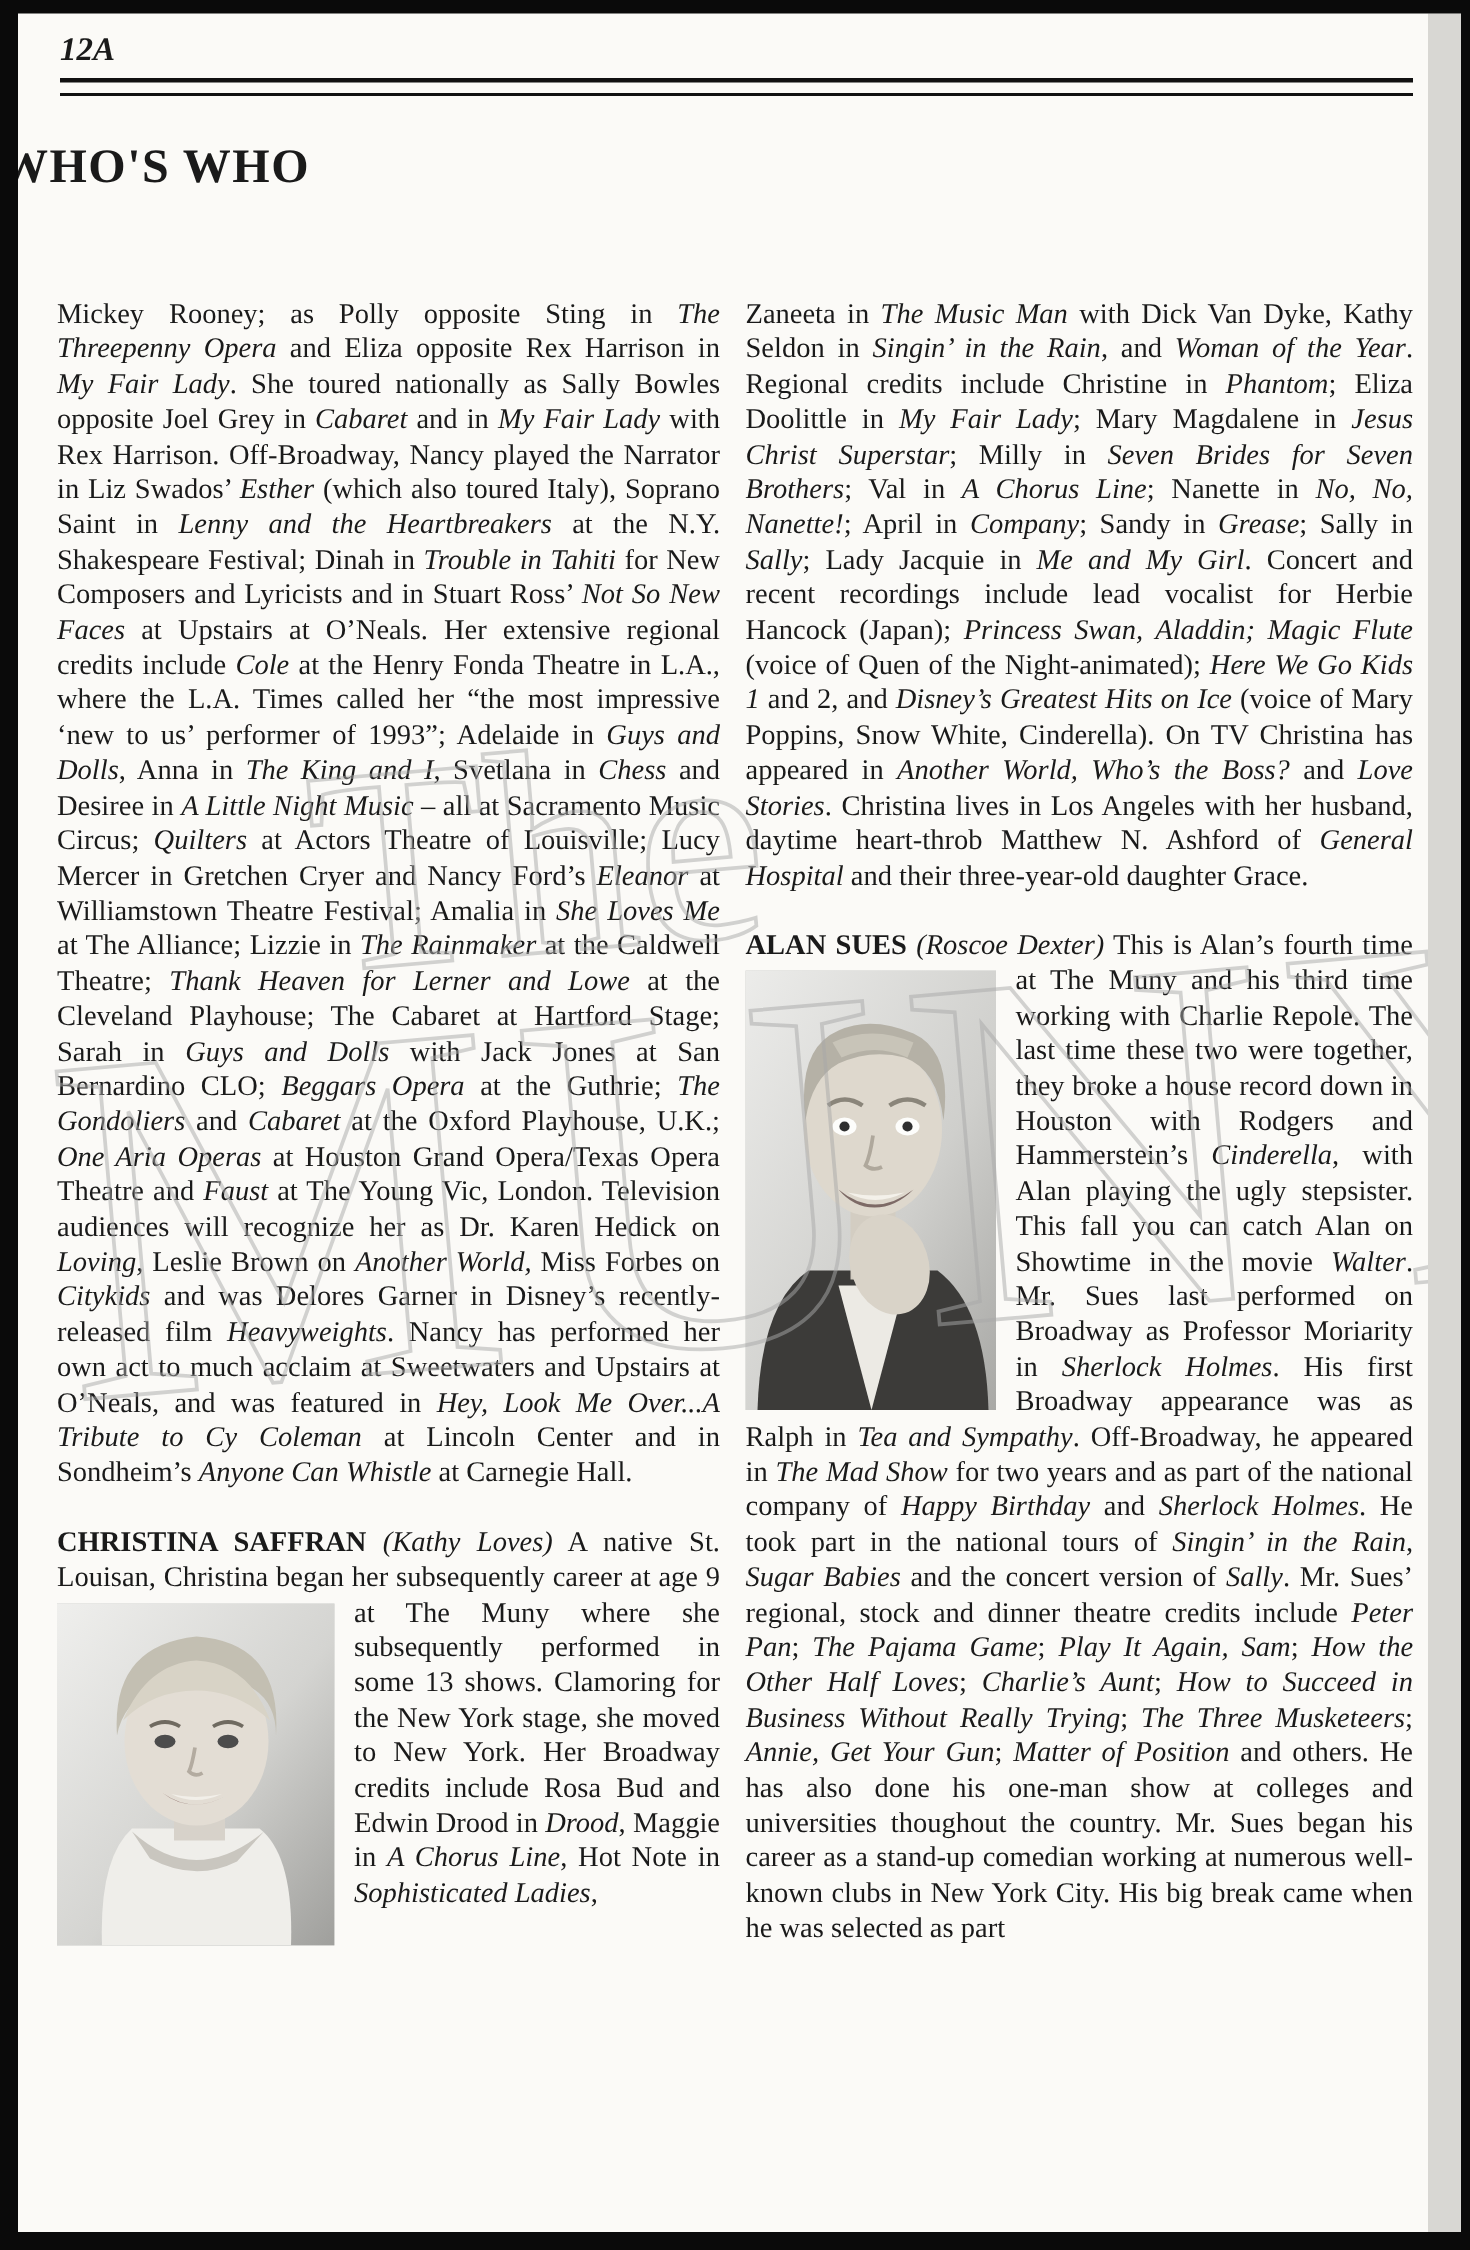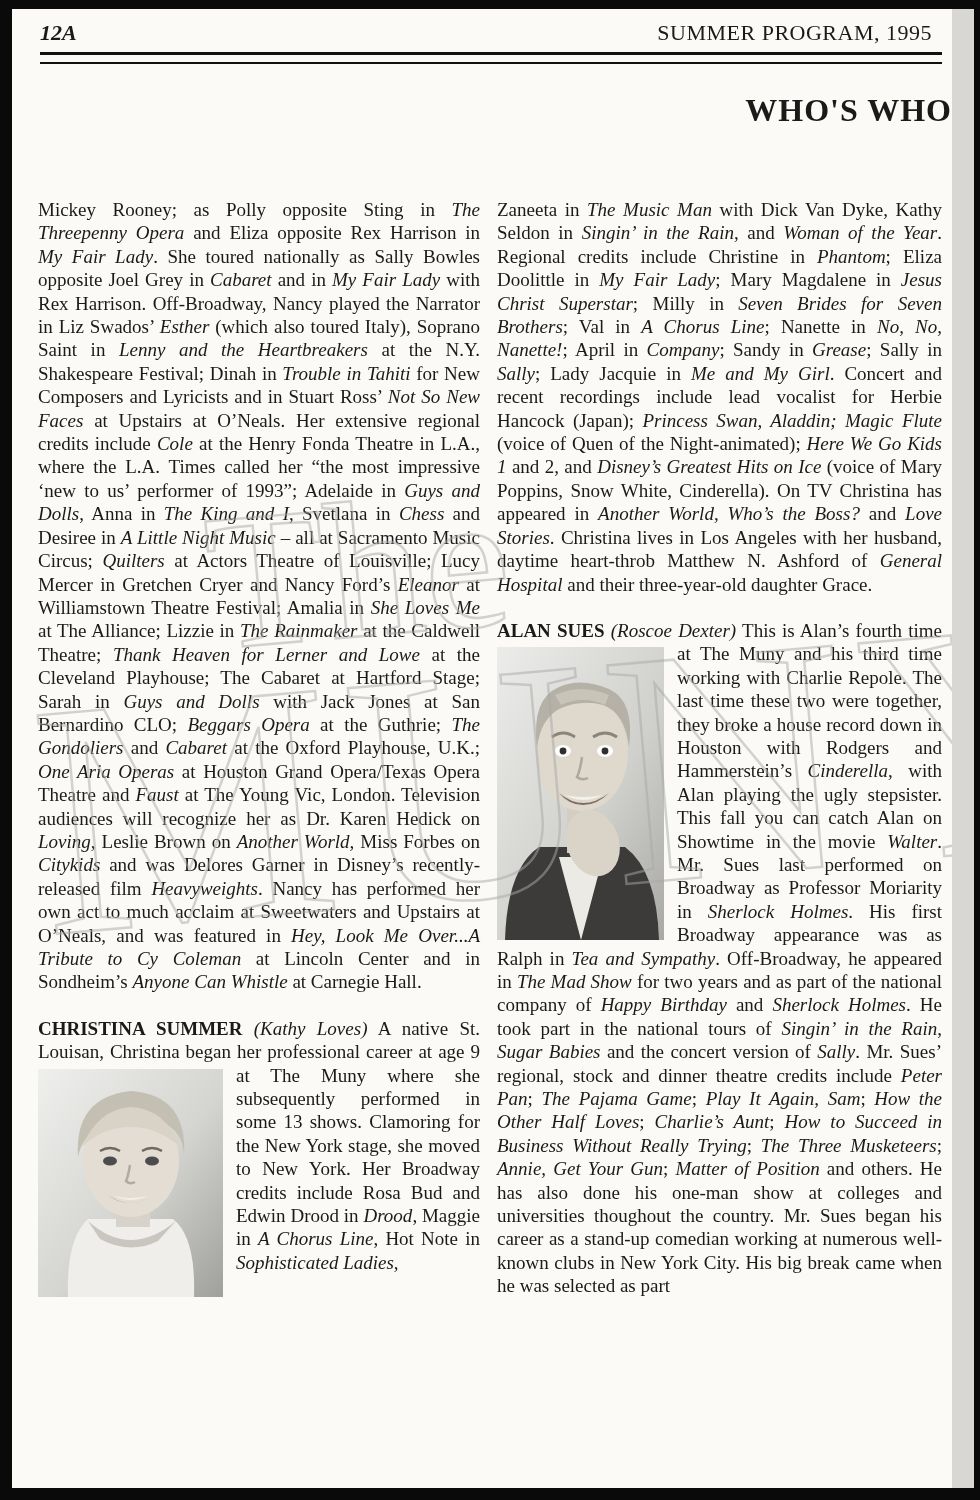--- a/index.html
+++ b/index.html
@@ -14,21 +14,21 @@
   .edge-left{left:0;top:0;width:12px;height:1500px;}
   .edge-bottom{left:0;top:1488px;width:980px;height:12px;}
   .edge-right{left:974px;top:0;width:6px;height:1500px;}
   .page-shadow-right{position:absolute;left:952px;top:9px;width:22px;height:1479px;background:#d8d7d3;z-index:9;}
 
   
   .hdr-left{position:absolute;left:40px;top:20px;font-size:22px;font-weight:bold;font-style:italic;z-index:2;}
   .hdr-right{position:absolute;right:48px;top:20px;font-size:22px;letter-spacing:.5px;z-index:2;}
   .hdr-rule{position:absolute;left:40px;top:52px;width:902px;height:7px;z-index:2;
     border-top:3px solid #111;border-bottom:2px solid #111;}
-  .page-title{position:absolute;left:0;top:92px;width:952px;text-align:right;
+  .page-title{position:absolute;left:0;top:92px;width:952px;text-align:left;
     font-size:32px;font-weight:bold;letter-spacing:1px;z-index:2;}
 
   
   .col{position:absolute;top:198px;font-size:19px;line-height:23.4px;text-align:justify;z-index:2;}
   .col-left{left:38px;width:442px;}
   .col-right{left:497px;width:445px;}
   .col p{margin:0;}
   .col p + p{margin-top:23px;font-family:Liberation Serif, serif;}
   .run-b{font-weight:bold;}
   .run-i{font-style:italic;}
@@ -48,28 +48,27 @@
   }
   .wm-the{display:block;font-size:195px;line-height:1;padding-left:190px;}
   .wm-muny{display:block;font-size:335px;line-height:.9;letter-spacing:16px;margin-top:-26px;}
 </style>
 </head>
 <body>
 
 <div class="page">
 
   <div class="hdr-left">12A</div>
-  <div class="hdr-right">SUMMER PROGRAM, 1995</div>
   <div class="hdr-rule"></div>
   <div class="page-title">WHO'S WHO</div>
 
   <div class="col col-left">
     <p><span><span>Mickey Rooney; as Polly opposite Sting in </span><span class="run-i">The Threepenny Opera</span><span> and Eliza opposite Rex Harrison in </span><span class="run-i">My Fair Lady</span><span>. She toured nationally as Sally Bowles opposite Joel Grey in </span><span class="run-i">Cabaret</span><span> and in </span><span class="run-i">My Fair Lady</span><span> with Rex Harrison. Off-Broadway, Nancy played the Narrator in Liz Swados’ </span><span class="run-i">Esther</span><span> (which also toured Italy), Soprano Saint in </span><span class="run-i">Lenny and the Heartbreakers</span><span> at the N.Y. Shakespeare Festival; Dinah in </span><span class="run-i">Trouble in Tahiti</span><span> for New Composers and Lyricists and in Stuart Ross’ </span><span class="run-i">Not So New Faces</span><span> at Upstairs at O’Neals. Her extensive regional credits include </span><span class="run-i">Cole</span><span> at the Henry Fonda Theatre in L.A., where the L.A. Times called her “the most impressive ‘new to us’ performer of 1993”; Adelaide in </span><span class="run-i">Guys and Dolls</span><span>, Anna in </span><span class="run-i">The King and I</span><span>, Svetlana in </span><span class="run-i">Chess</span><span> and Desiree in </span><span class="run-i">A Little Night Music</span><span> – all at Sacramento Music Circus; </span><span class="run-i">Quilters</span><span> at Actors Theatre of Louisville; Lucy Mercer in Gretchen Cryer and Nancy Ford’s </span><span class="run-i">Eleanor</span><span> at Williamstown Theatre Festival; Amalia in </span><span class="run-i">She Loves Me</span><span> at The Alliance; Lizzie in </span><span class="run-i">The Rainmaker</span><span> at the Caldwell Theatre; </span><span class="run-i">Thank Heaven for Lerner and Lowe</span><span> at the Cleveland Playhouse; The Cabaret at Hartford Stage; Sarah in </span><span class="run-i">Guys and Dolls</span><span> with Jack Jones at San Bernardino CLO; </span><span class="run-i">Beggars Opera</span><span> at the Guthrie; </span><span class="run-i">The Gondoliers</span><span> and </span><span class="run-i">Cabaret</span><span> at the Oxford Playhouse, U.K.; </span><span class="run-i">One Aria Operas</span><span> at Houston Grand Opera/Texas Opera Theatre and </span><span class="run-i">Faust</span><span> at The Young Vic, London. Television audiences will recognize her as Dr. Karen Hedick on </span><span class="run-i">Loving</span><span>, Leslie Brown on </span><span class="run-i">Another World,</span><span> Miss Forbes on </span><span class="run-i">Citykids</span><span> and was Delores Garner in Disney’s recently-released film </span><span class="run-i">Heavyweights</span><span>. Nancy has performed her own act to much acclaim at Sweetwaters and Upstairs at O’Neals, and was featured in </span><span class="run-i">Hey, Look Me Over...A Tribute to Cy Coleman</span><span> at Lincoln Center and in Sondheim’s </span><span class="run-i">Anyone Can Whistle</span><span> at Carnegie Hall.</span></span></p>
     <p>
-      <span><span class="run-b">CHRISTINA SUMMER</span><span> </span><span class="run-i">(Kathy Loves)</span><span> A native St. Louisan, Christina began her professional </span></span><span class="photo photo-christina">
+      <span><span class="run-b">CHRISTINA SAFFRAN</span><span> </span><span class="run-i">(Kathy Loves)</span><span> A native St. Louisan, Christina began her subsequently </span></span><span class="photo photo-christina">
           <svg width="185" height="228" viewBox="0 0 185 228" xmlns="http://www.w3.org/2000/svg">
         <defs>
           <linearGradient id="cbg" x1="0" y1="0" x2="1" y2="1">
             <stop offset="0" stop-color="#efefed"></stop>
                 <stop offset="0.55" stop-color="#d4d4d1"></stop>
                 <stop offset="1" stop-color="#9f9f9c"></stop>
           </linearGradient>
         </defs>
         <rect width="185" height="228" fill="url(#cbg)"></rect>
         <path d="M30 228 Q28 170 50 150 L135 150 Q158 168 156 228 Z" fill="#efeeea"></path>

